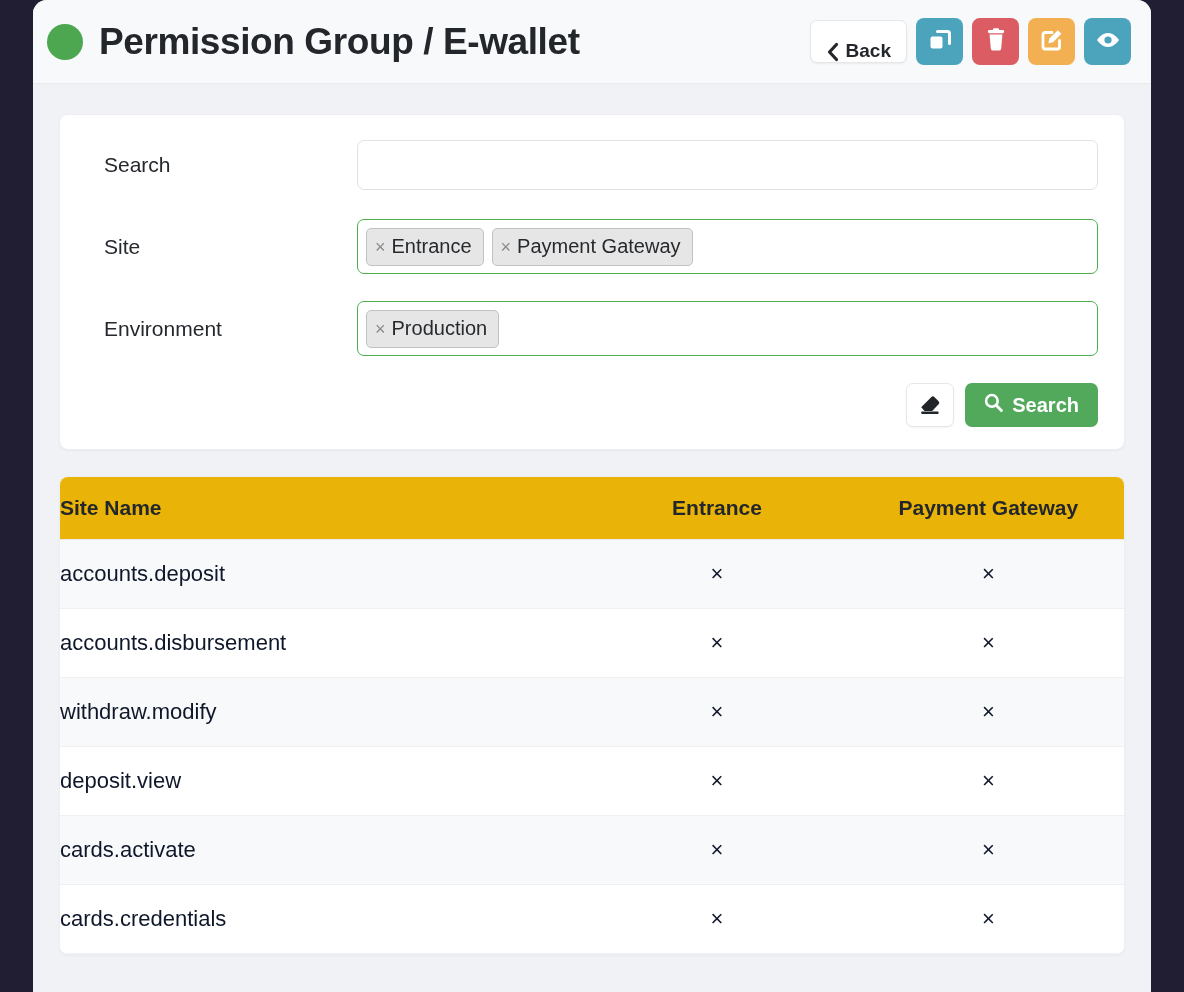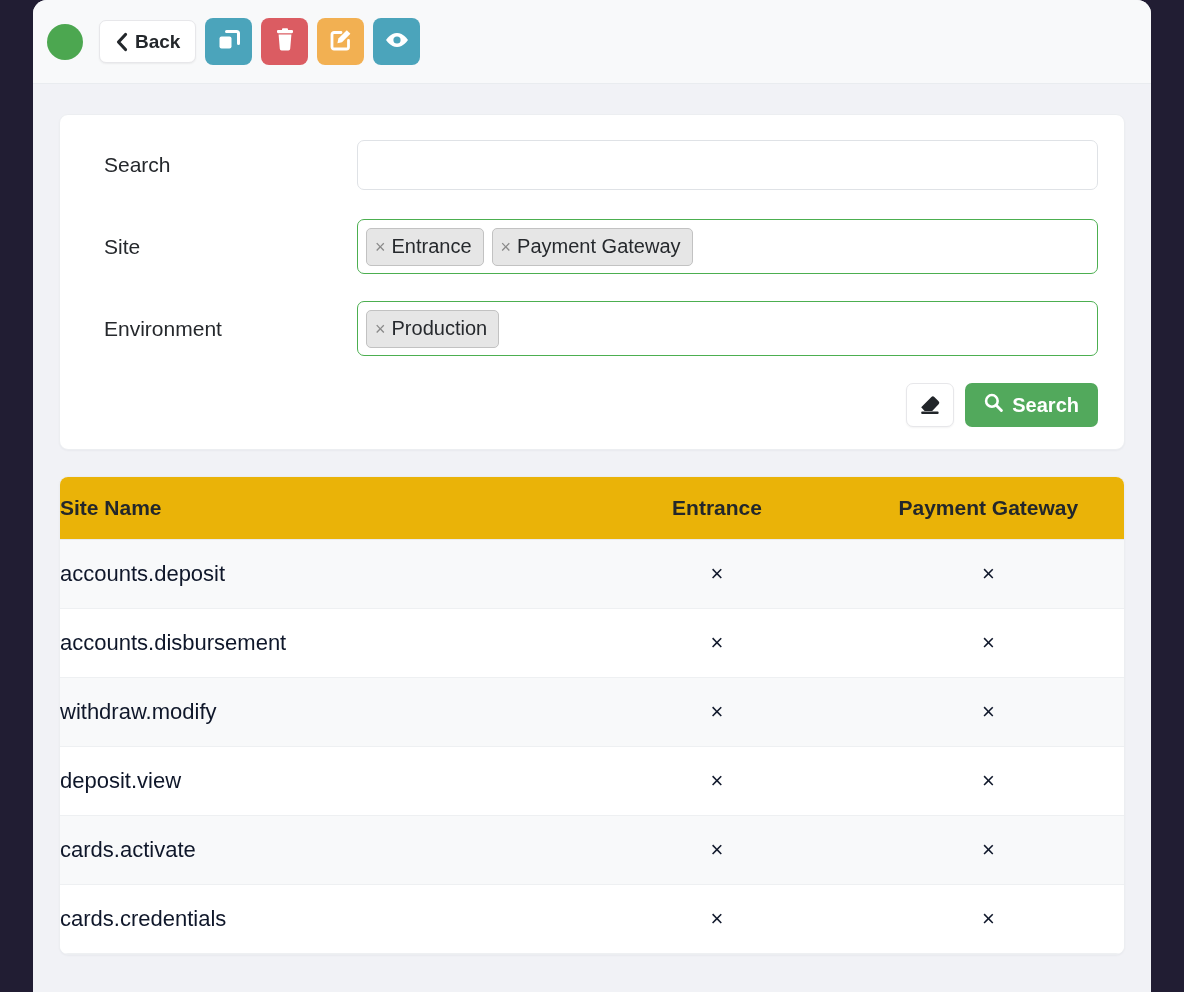--- a/index.html
+++ b/index.html
@@ -61,23 +61,23 @@
     align-items: center;
     gap: 9px;
     flex: 0 0 auto;
   }
 
   .btn-back {
     background: #ffffff;
     border: 1px solid #e7e7ea;
     border-radius: 7px;
     height: 43px;
-    padding: 8px 15px;
-    display: flex;
-    align-items: center;
+    padding: 0 15px;
+    display: flex;
+    align-items: flex-end;
     gap: 7px;
     font-size: 19px;
     font-weight: 600;
     color: #23272b;
     cursor: pointer;
     box-shadow: 0 1px 2px rgba(0,0,0,.06);
   }
   .btn-back .chev { display: block; line-height: 0; }
 
   .icon-btn {
@@ -243,20 +243,21 @@
   table.perm-table tbody tr:nth-child(odd)  { background: #f8f9fa; }
   table.perm-table tbody tr:nth-child(even) { background: #ffffff; }
 </style>
 </head>
 <body>
 
 <div class="app-frame">
 
   <div class="page-header">
     <div class="status-dot"></div>
+    <div class="page-title">Permission Group / E-wallet</div>
 
     <div class="header-actions">
 
       <button class="btn-back">
         <span class="chev">
           <svg width="13" height="20" viewBox="0 0 13 20" fill="none">
             <path d="M10.5 2.5 L3.5 10 L10.5 17.5" stroke="#23272b" stroke-width="3.2" stroke-linecap="round" stroke-linejoin="round"></path>
           </svg>
         </span>
         <span>Back</span>

